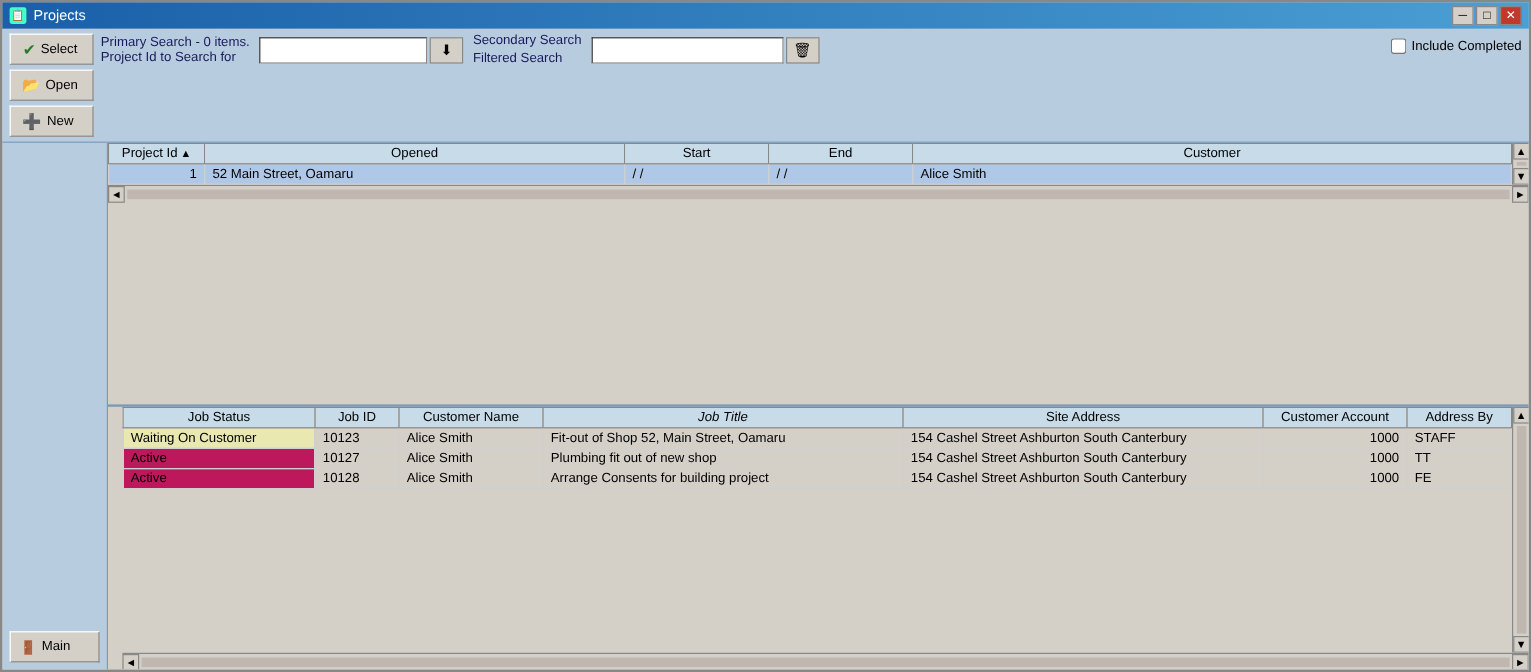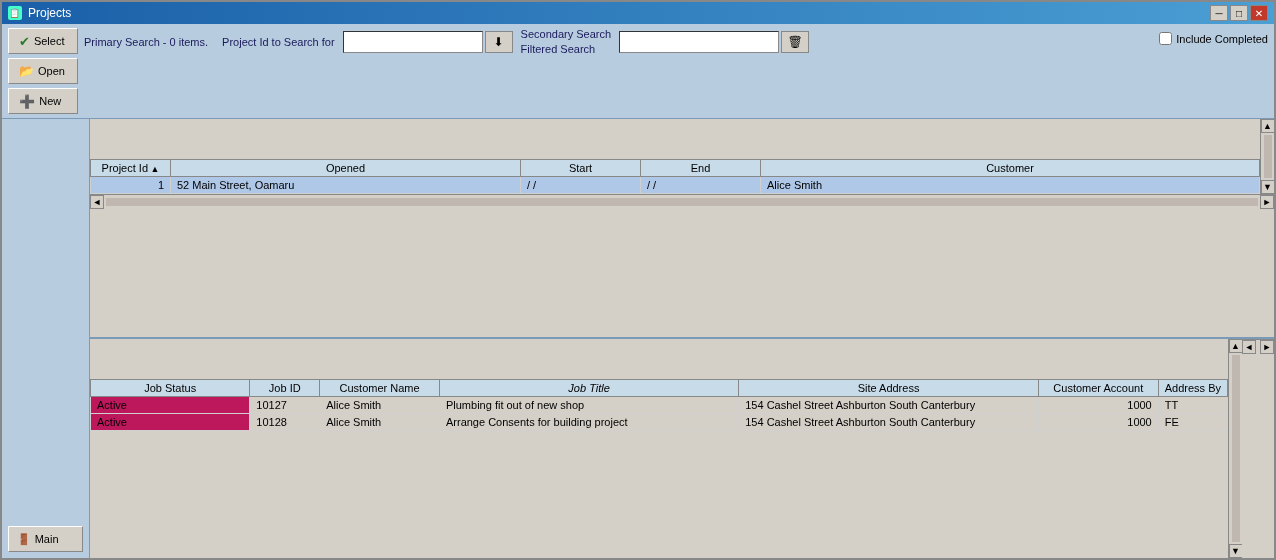--- a/index.html
+++ b/index.html
@@ -167,21 +167,22 @@
       display: flex;
       align-items: center;
     }
     .scrollbar-btn { width: 14px; height: 14px; background: #d4d0c8; border: 1px solid #888; font-size: 9px; display: flex; align-items: center; justify-content: center; cursor: pointer; }
     .scrollbar-track { flex: 1; height: 8px; background: #c0b8b0; margin: 0 2px; }
 
     .jobs-table-container {
       flex: 1;
       overflow: hidden;
       display: flex;
-      flex-direction: row;
+      flex-direction: column;
+      padding-left: 12px;
     }
 
     .status-waiting { background: #e8e8b0; }
     .status-active { background: #be185d; }
 
     .vertical-scrollbar {
       width: 14px;
       background: #d4d0c8;
       border-left: 1px solid #888;
       display: flex;
@@ -193,21 +194,20 @@
 
     .table-with-scroll {
       display: flex;
       flex-direction: row;
       flex: 1;
       overflow: hidden;
     }
     .table-scroll-inner {
       flex: 1;
       overflow: hidden;
-      margin-top: 40px;
     }
   </style>
 </head>
 <body>
 
 <div class="window">
 
   <div class="title-bar">
     <div class="title-bar-left">
       <div class="title-icon">📋</div>
@@ -231,21 +231,21 @@
         <span>Open</span>
       </button>
       <button class="btn-toolbar">
         <span class="icon-new">➕</span>
         <span>New</span>
       </button>
     </div>
 
     <div class="search-area">
       <div class="search-row">
-        <div style="display:flex;flex-direction:row;gap:14px;">
+        <div style="display:flex;flex-direction:column;gap:1px;">
           <span class="search-label">Primary Search - 0 items.</span>
           <span class="search-label">Project Id to Search for</span>
         </div>
         <div style="display:flex;align-items:center;gap:2px;">
           <input type="text" class="search-input search-input-primary" style="">
           <button class="search-btn">
             <span>⬇</span>
           </button>
         </div>
         <div style="display:flex;flex-direction:column;gap:3px;">
@@ -323,20 +323,29 @@
                   <th style="width:160px;">Job Status</th>
                   <th style="width:70px;">Job ID</th>
                   <th style="width:120px;">Customer Name</th>
                   <th style="width:300px;font-style:italic;">Job Title</th>
                   <th style="width:300px;">Site Address</th>
                   <th style="width:120px;">Customer Account</th>
                   <th>Address By</th>
                 </tr>
               </thead>
               <tbody id="jobs-tbody">
+              <tr>
+                    <td class="status-waiting">Waiting On Customer</td>
+                    <td>10123</td>
+                    <td>Alice Smith</td>
+                    <td>Fit-out of Shop 52, Main Street, Oamaru</td>
+                    <td>154 Cashel Street Ashburton South Canterbury</td>
+                    <td style="text-align: right;">1000</td>
+                    <td>STAFF</td>
+                  </tr>
                   <tr>
                     <td class="status-active">Active</td>
                     <td>10127</td>
                     <td>Alice Smith</td>
                     <td>Plumbing fit out of new shop</td>
                     <td>154 Cashel Street Ashburton South Canterbury</td>
                     <td style="text-align: right;">1000</td>
                     <td>TT</td>
                   </tr>
                   <tr>

